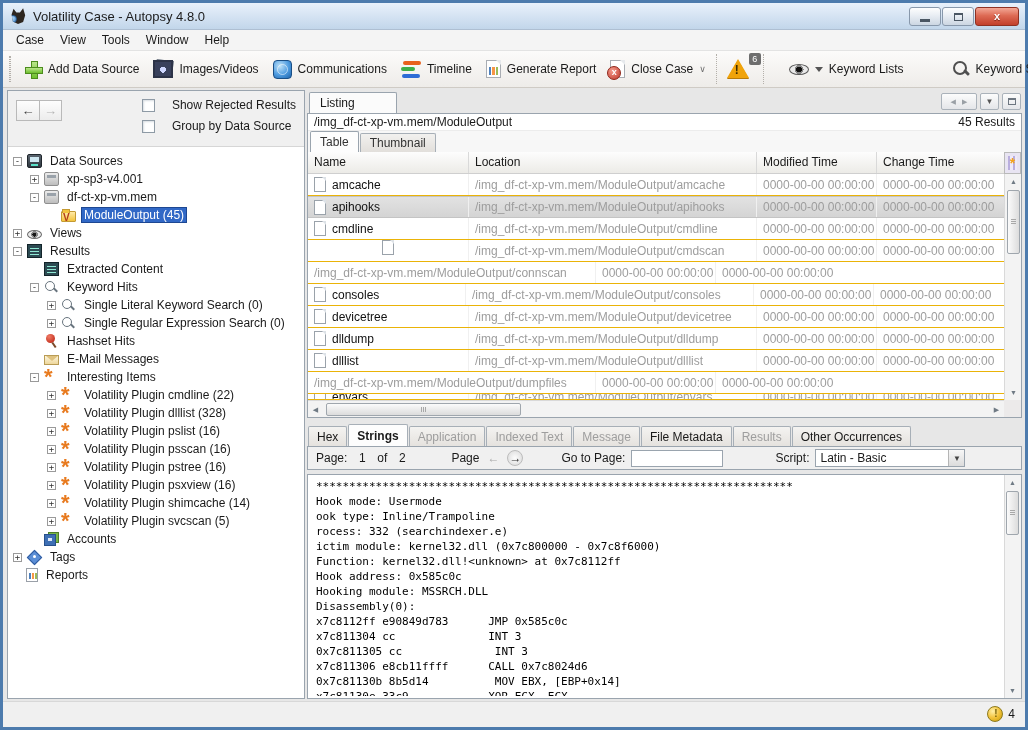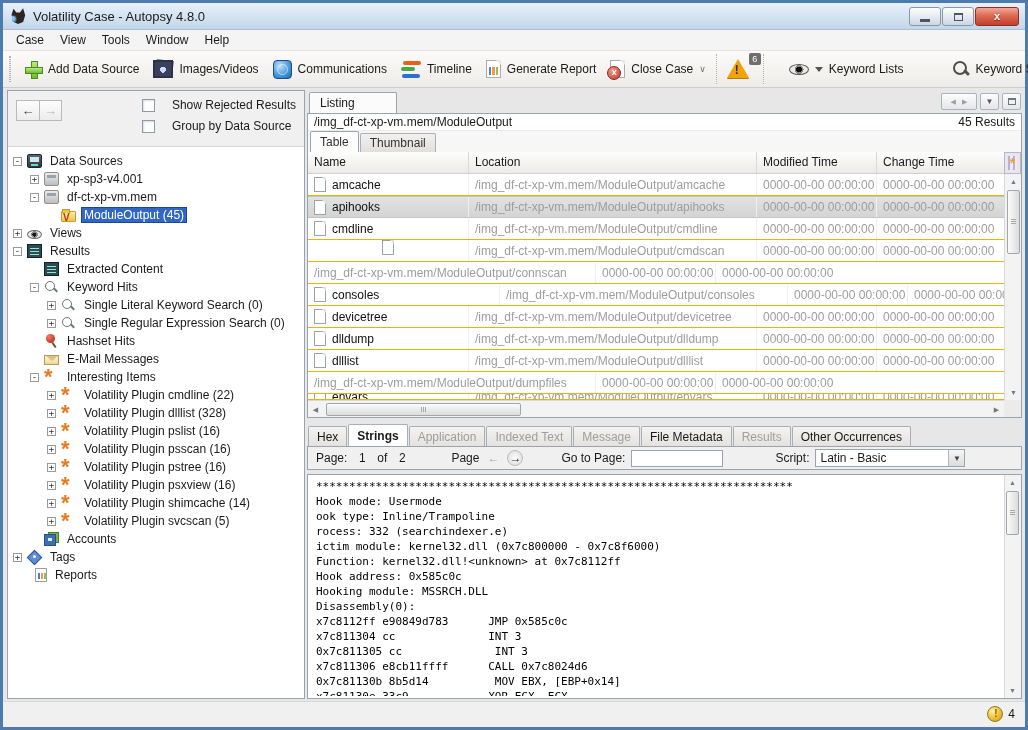--- a/index.html
+++ b/index.html
@@ -387,21 +387,21 @@
           <div class="tree-row" style="padding-left: 22px;">
             <span class="expander empty"></span>
             <span class="ti ti-accounts"></span>
             <span class="tree-label">Accounts</span>
           </div>
           <div class="tree-row" style="padding-left: 5px;">
             <span class="expander">+</span>
             <span class="ti ti-tag"></span>
             <span class="tree-label">Tags</span>
           </div>
-          <div class="tree-row" style="padding-left: 13px; align-items: center;">
+          <div class="tree-row" style="padding-left: 4px; align-items: center;">
             <span class="expander empty"></span>
             <span class="ti ti-report"></span>
             <span class="tree-label">Reports</span>
           </div>
         </div>
     </div>
 
     <div class="right-panel">
       <div class="listing-strip">
         <div class="listing-tab">
@@ -473,21 +473,21 @@
                 <div class="td dim" style="width: 288px;">/img_df-ct-xp-vm.mem/ModuleOutput/cmdscan</div>
                 <div class="td dim" style="width: 120px;">0000-00-00 00:00:00</div>
                 <div class="td dim" style="flex: 1 1 0%; border-right: none;">0000-00-00 00:00:00</div>
               </div>
               <div class="trow">
                 <div class="td dim" style="width: 288px;">/img_df-ct-xp-vm.mem/ModuleOutput/connscan</div>
                 <div class="td dim" style="width: 120px;">0000-00-00 00:00:00</div>
                 <div class="td dim" style="flex: 1 1 0%; border-right: none;">0000-00-00 00:00:00</div>
               </div>
               <div class="trow">
-                <div class="td name" style="width: 192px;">
+                <div class="td name" style="width: 158px;">
                   <span class="fi"></span>
                   <span>consoles</span>
                 </div>
                 <div class="td dim" style="width: 288px;">/img_df-ct-xp-vm.mem/ModuleOutput/consoles</div>
                 <div class="td dim" style="width: 120px;">0000-00-00 00:00:00</div>
                 <div class="td dim" style="flex: 1 1 0%; border-right: none;">0000-00-00 00:00:00</div>
               </div>
               <div class="trow">
                 <div class="td name" style="width: 161px;">
                   <span class="fi"></span>

